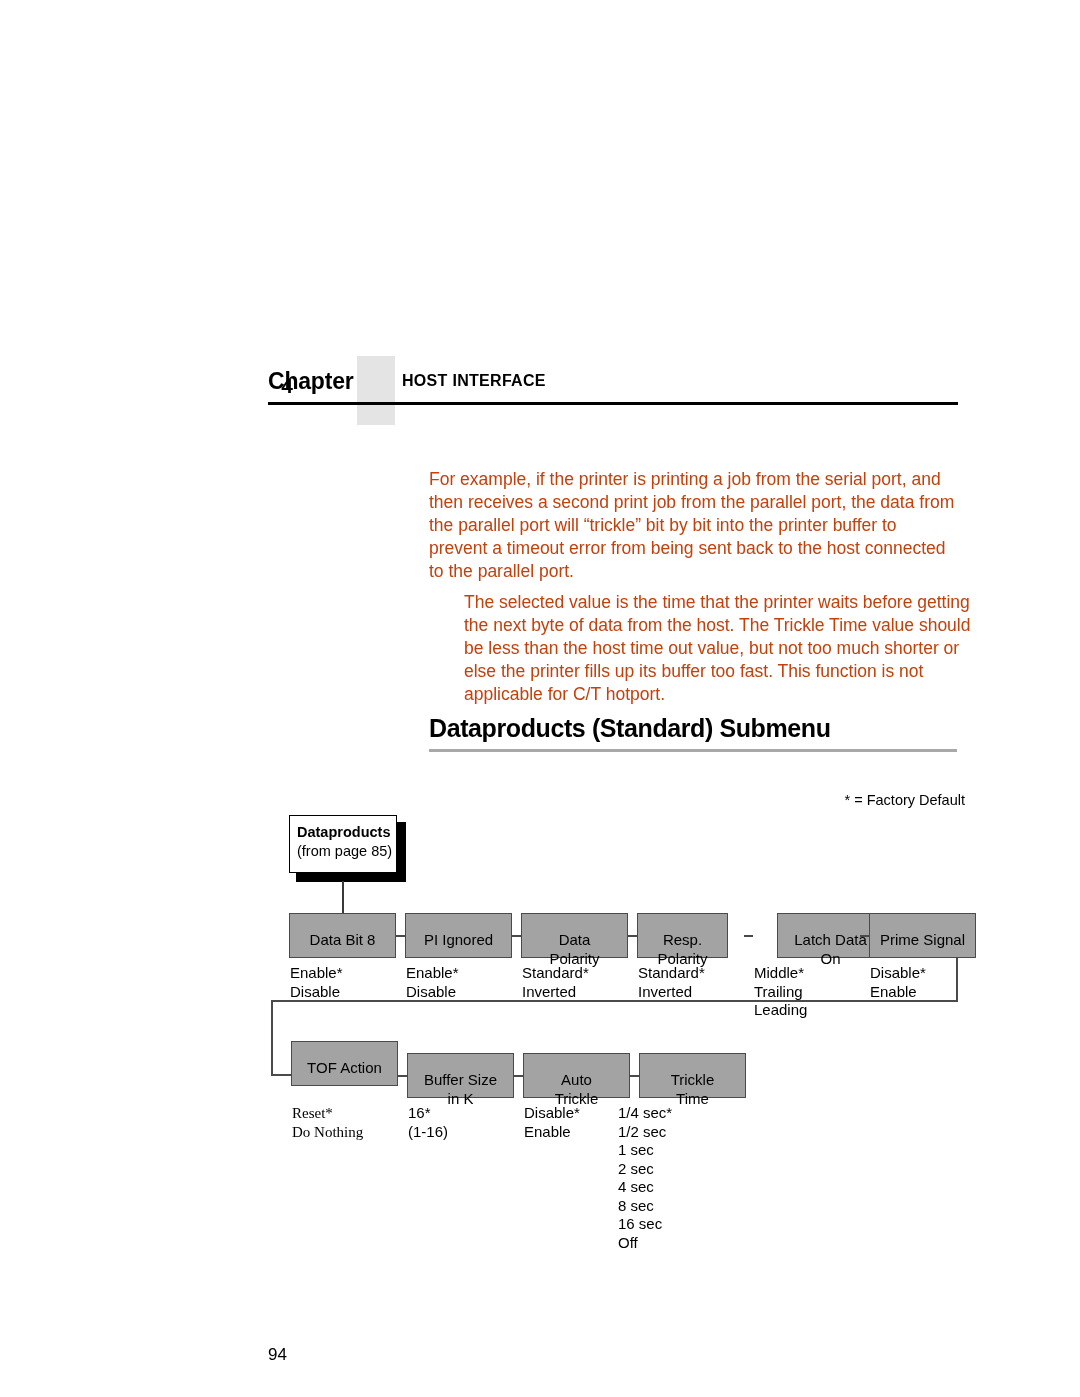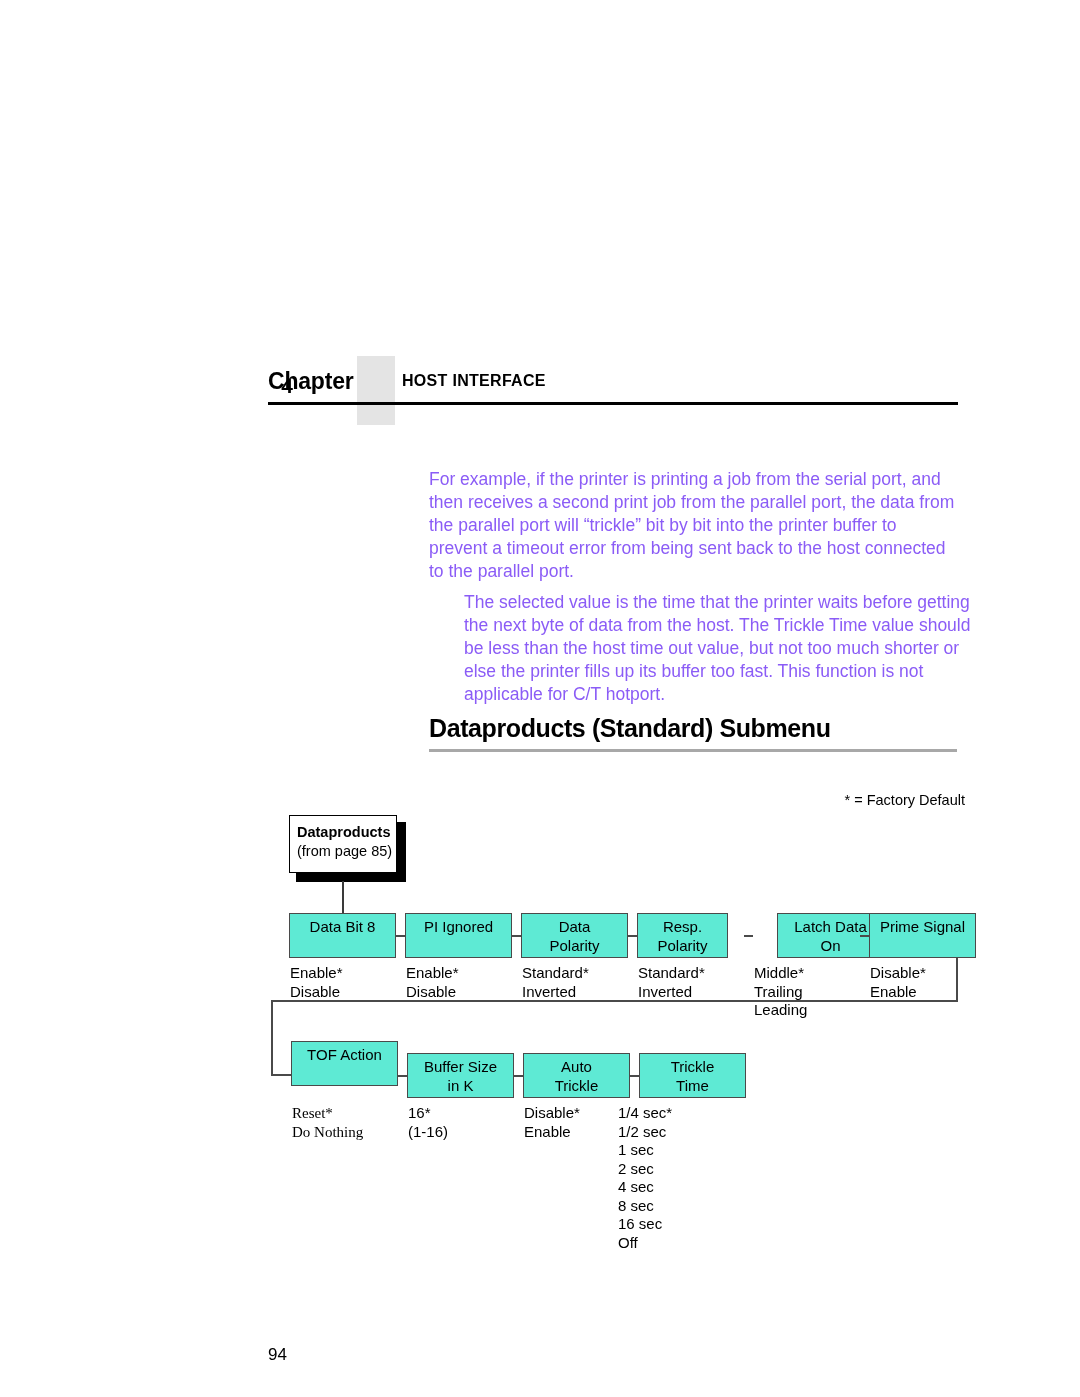--- a/index.html
+++ b/index.html
@@ -66,21 +66,21 @@
     background: #000000;
   }
 
   
   .para {
     position: absolute;
     left: 429px;
     width: 530px;
     font-size: 17.5px;
     line-height: 23.1px;
-    color: #8b5cf6;
+    color: #c2410c;
   }
   #para-1 { top: 450px; }
   #para-2 { top: 573px; margin-left: 35px; }
 
   
   #section-heading {
     position: absolute;
     left: 429px;
     top: 714px;
     width: 530px;
@@ -149,28 +149,28 @@
     top: 101px;
     width: 2px;
     height: 32px;
     background: #3a3a3a;
   }
 
   
   .mbox {
     position: absolute;
     height: 45px;
-    background: #5eead4;
+    background: #a3a3a3;
     border: 1.5px solid #4a4a4a;
     box-sizing: border-box;
     display: flex;
     flex-direction: column;
     align-items: center;
     justify-content: flex-start;
-    padding-top: 3px;
+    padding-top: 16px;
   }
   .mbox .line {
     font-size: 15px;
     line-height: 19px;
     white-space: nowrap;
   }
 
   
   .hlink {
     position: absolute;

